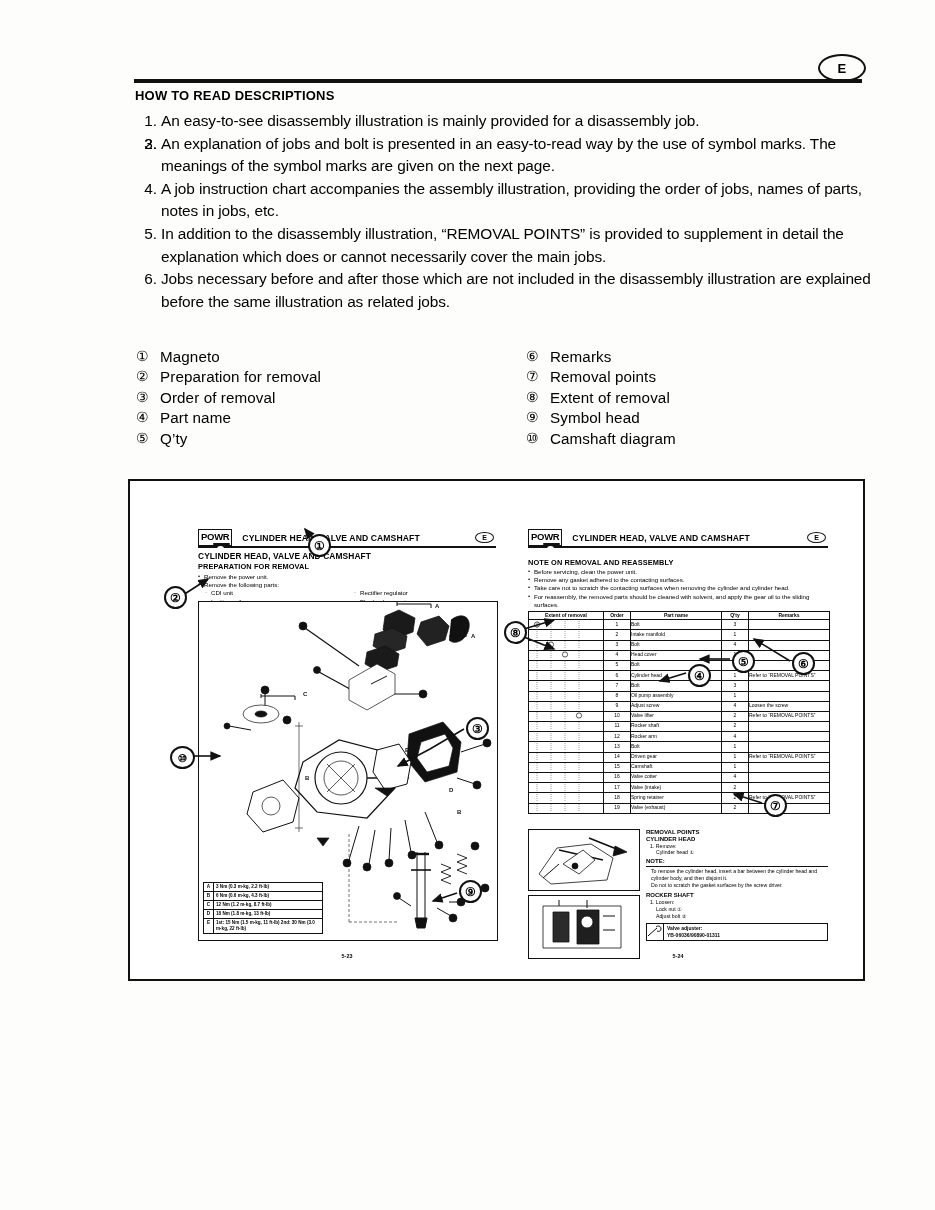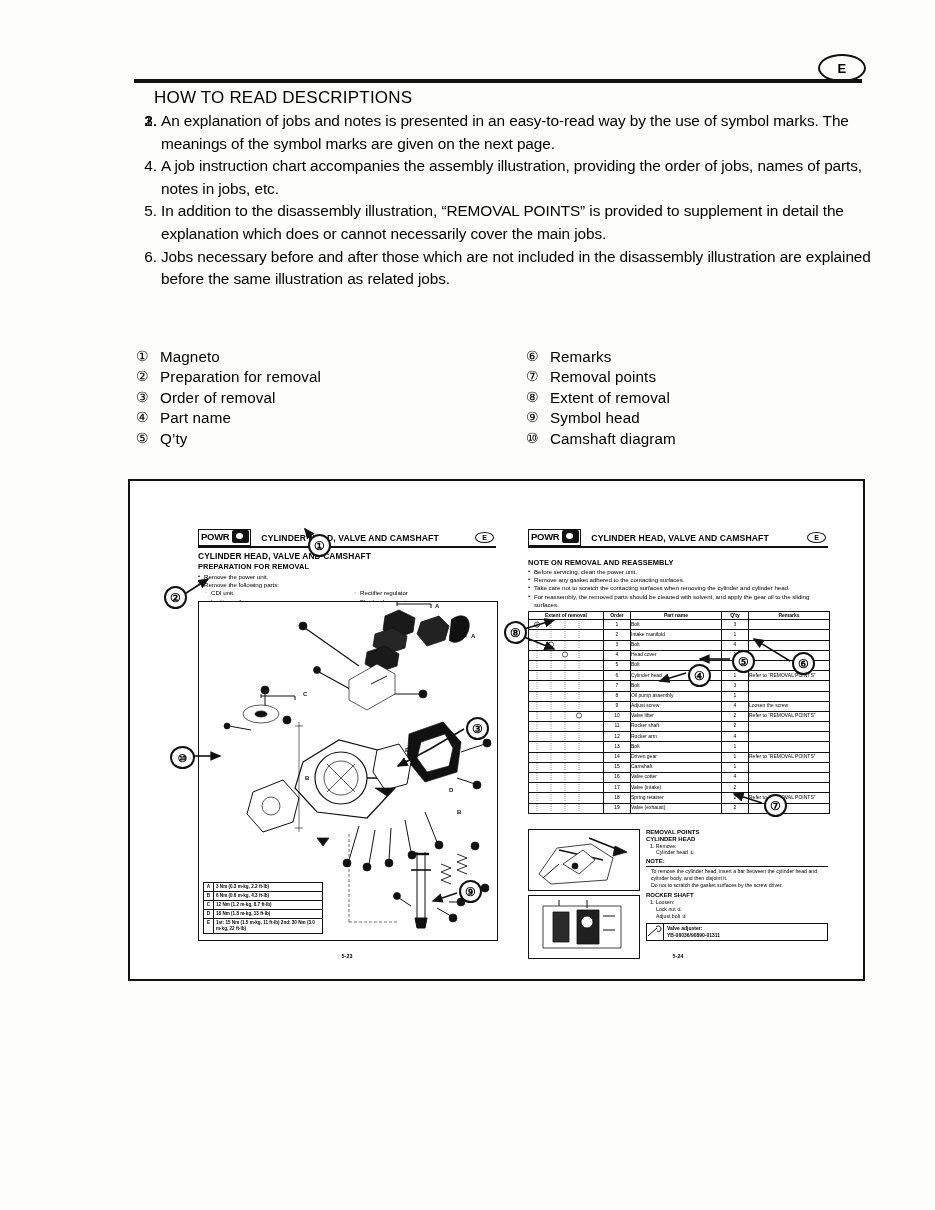--- a/index.html
+++ b/index.html
@@ -23,21 +23,21 @@
     display:flex;align-items:center;justify-content:center;
     font-size:13px;font-weight:bold;letter-spacing:.5px;
   }
   
   .rule-top{
     position:absolute;left:134px;top:79px;width:728px;height:4px;background:#111;
   }
   
   .doc-title{
     position:absolute;left:135px;top:88px;
-    font-size:17px;font-weight:normal;letter-spacing:.2px;margin-left:19px;
+    font-size:13px;font-weight:bold;letter-spacing:.2px;
   }
   .olist{
     position:absolute;left:135px;top:110px;width:740px;
   }
   .olist li{
     list-style:none;
     position:relative;
     font-size:15.4px;
     line-height:22.6px;
     padding-left:26px;
@@ -75,21 +75,21 @@
   }
   .fac-left{left:68px;top:48px;width:298px;height:432px;}
   .fac-right{left:398px;top:48px;width:300px;height:432px;}
 
   
   .powr-bar{
     position:relative;height:17px;border-bottom:2.5px solid #111;
     display:flex;align-items:stretch;
   }
   .powr-tag{
-    border:1.6px solid #111;display:flex;align-items:flex-start;height:15px;
+    border:1.6px solid #111;display:flex;align-items:flex-end;height:15px;flex-direction:column;
   }
   .powr-word{
     font-size:9.5px;font-weight:bold;padding:0 2px;letter-spacing:-.3px;line-height:13px;
   }
   .powr-icon{
     width:17px;height:13px;background:#111;margin:0 1px;
     border-radius:2px;position:relative;
   }
   .powr-icon:after{
     content:"";position:absolute;left:4px;top:3px;width:7px;height:6px;
@@ -184,27 +184,28 @@
 
   <div class="e-badge">E</div>
 
   <div class="rule-top"></div>
 
   <div class="doc-title">HOW TO READ DESCRIPTIONS</div>
 
   <ol class="olist">
     <li>
       <span class="num">1.</span>
+      <span>An easy-to-see disassembly illustration is mainly provided for a disassembly job.</span>
     </li>
     <li>
       <span class="num">2.</span>
     </li>
     <li>
       <span class="num">3.</span>
-      <span>An explanation of jobs and notes is presented in an easy-to-read way by the use of symbol marks. The meanings of the symbol marks are given on the next page.</span>
+      <span>An explanation of jobs and bolt is presented in an easy-to-read way by the use of symbol marks. The meanings of the symbol marks are given on the next page.</span>
     </li>
     <li>
       <span class="num">4.</span>
       <span>A job instruction chart accompanies the assembly illustration, providing the order of jobs, names of parts, notes in jobs, etc.</span>
     </li>
     <li>
       <span class="num">5.</span>
       <span>In addition to the disassembly illustration, “REMOVAL POINTS” is provided to supplement in detail the explanation which does or cannot necessarily cover the main jobs.</span>
     </li>
     <li>

